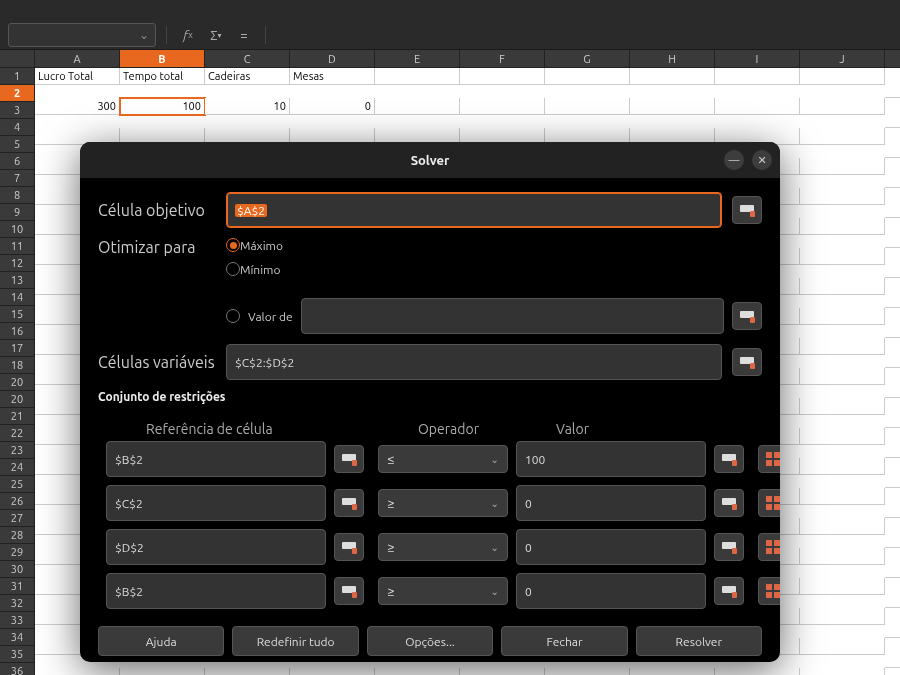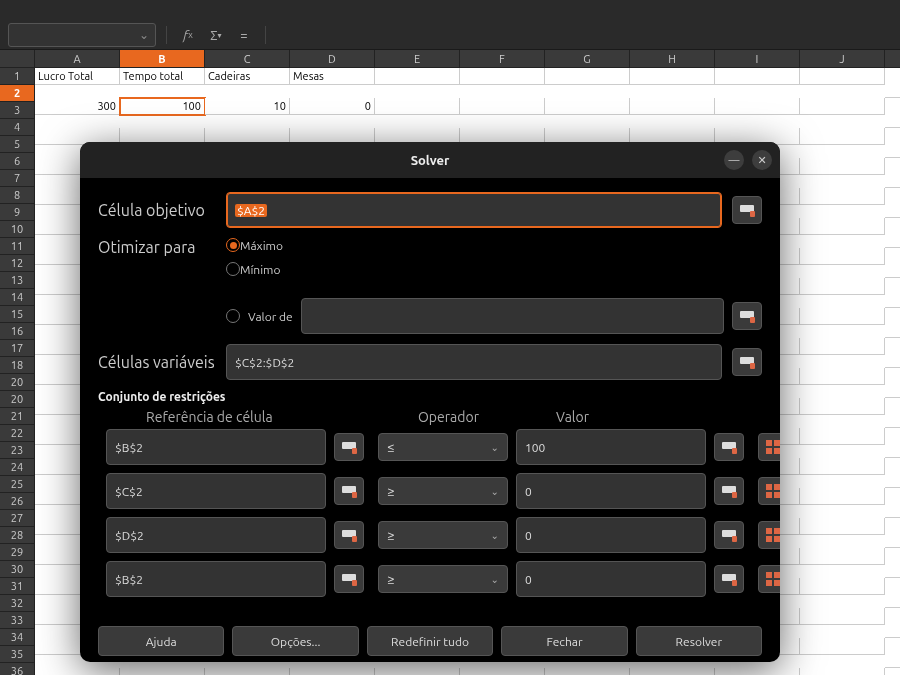--- a/index.html
+++ b/index.html
@@ -70,21 +70,21 @@
   .txtfield .seltext { background:#e8681f; color:#fff; padding:0 2px; border-radius:2px;}
   .smallbtn { width:30px; height:28px; background:#3a3a3a; border:1px solid #555; border-radius:4px; display:flex; align-items:center; justify-content:center;}
   .pickicon { width:14px; height:10px; position:relative;}
   .pickicon::before { content:""; position:absolute; top:0; left:0; width:14px; height:7px; background:#ddd; border-radius:1px;}
   .pickicon::after { content:""; position:absolute; bottom:-2px; right:-1px; width:5px; height:6px; background:#d64; border-radius:1px;}
   .radiogrp { display:flex; flex-direction:column; gap:10px; padding-left:0;}
   .radio { display:flex; align-items:center; gap:0; font-size:12px; color:#ccc;}
   .rdot { width:14px; height:14px; border-radius:50%; border:1px solid #777; display:flex; align-items:center; justify-content:center;}
   .rdot.on { border-color:#e8681f;}
   .rdot.on::after{ content:""; width:7px; height:7px; border-radius:50%; background:#e8681f;}
-  .sectionhead { font-weight:700; font-size:12px; margin:8px 0 6px 0; color:#eee;}
+  .sectionhead { font-weight:700; font-size:12px; margin:8px 0 18px 0; color:#eee;}
   .constraint-head { display:grid; grid-template-columns: 220px 36px 130px 190px 36px 36px; gap:8px; font-size:14px; color:#aaa; padding:0 0 4px 8px;margin-left:40px;}
   .constraint-row { display:grid; grid-template-columns: 220px 36px 130px 190px 36px 36px; gap:8px; margin-bottom:8px; align-items:center; padding-left:8px;}
   .opsel { height:28px; background:#3a3a3a; border:1px solid #555; border-radius:4px; display:flex; align-items:center; justify-content:space-between; padding:0 8px; font-size:13px; color:#ddd;}
   .chev { font-size:10px; color:#aaa;}
   .redgrid { width:30px; height:28px; background:#3a3a3a; border:1px solid #555; border-radius:4px; display:flex; align-items:center; justify-content:center;}
   .redgrid span { width:14px; height:14px; background:
       linear-gradient(#d64 0 0) 0 0/6px 6px no-repeat,
       linear-gradient(#d64 0 0) 8px 0/6px 6px no-repeat,
       linear-gradient(#d64 0 0) 0 8px/6px 6px no-repeat,
       linear-gradient(#d64 0 0) 8px 8px/6px 6px no-repeat;}
@@ -765,18 +765,18 @@
             <span class="pickicon"></span>
           </div>
           <div class="redgrid">
             <span></span>
           </div>
         </div>
       </div>
   </div>
   <div class="btnrow">
     <div class="btn">Ajuda</div>
+    <div class="btn">Redefinir tudo</div>
     <div class="btn">Opções...</div>
-    <div class="btn">Redefinir tudo</div>
     <div class="btn">Fechar</div>
     <div class="btn">Resolver</div>
   </div>
 </div>
 
 </body></html>

